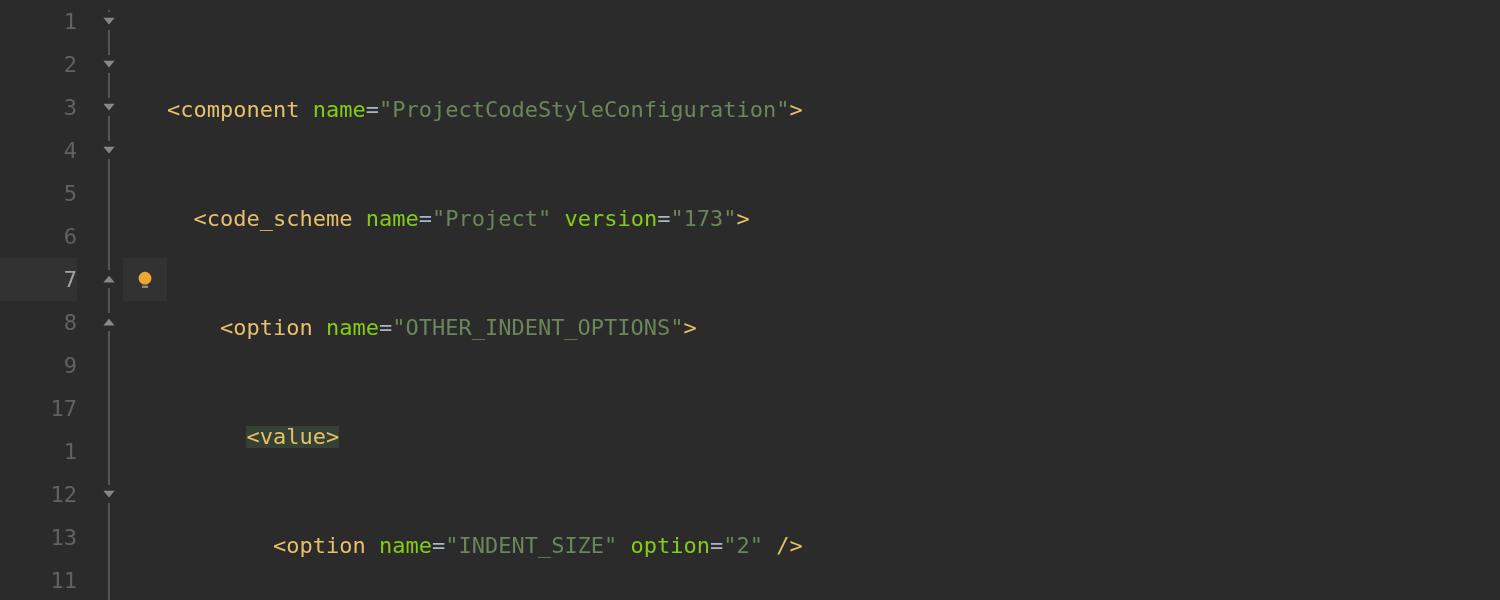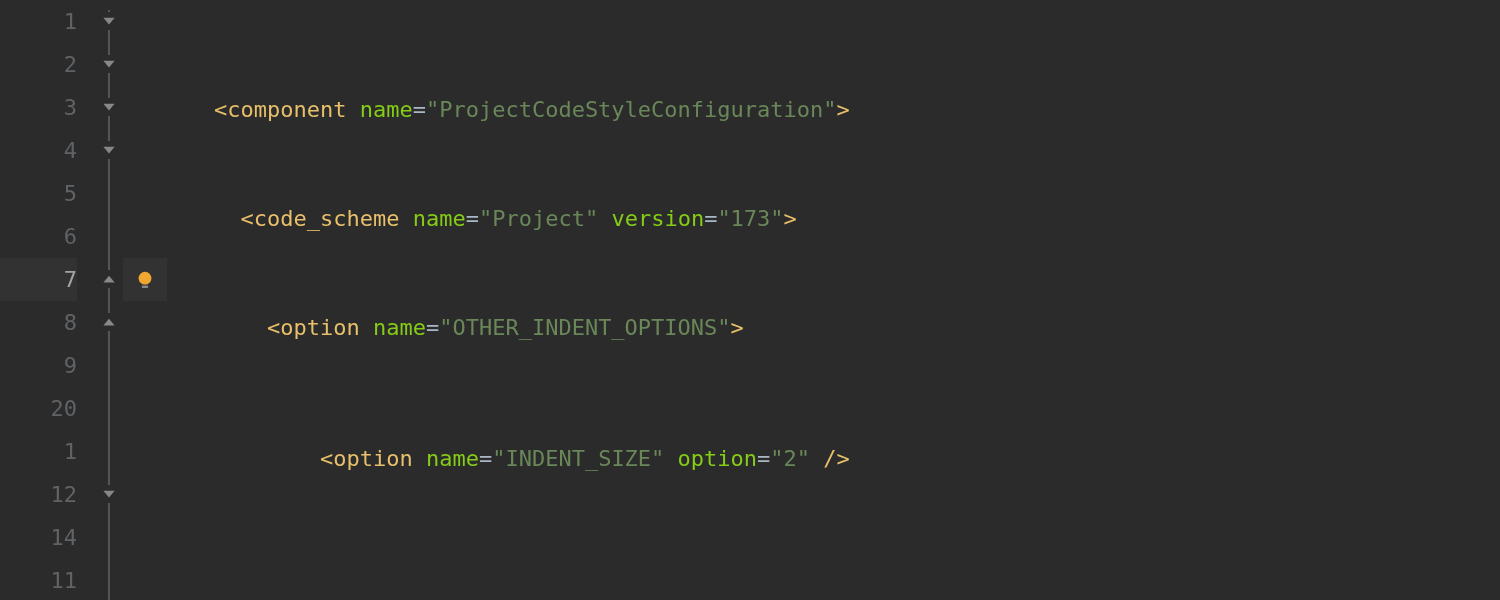--- a/index.html
+++ b/index.html
@@ -37,21 +37,20 @@
   .intention-gutter {
     width: 44px;
     flex-shrink: 0;
     position: relative;
   }
   .code-area {
     flex: 1 1 auto;
     position: relative;
     white-space: pre;
     overflow: hidden;
-    margin-left: 47px;
   }
   .row {
     height: 43px;
     display: flex;
     align-items: center;
     position: relative;
   }
   .gutter .row {
     justify-content: flex-end;
   }
@@ -121,30 +120,30 @@
     <div class="row current">
         <span class="ln-current">7</span>
       </div>
     <div class="row">
         <span>8</span>
       </div>
     <div class="row">
         <span>9</span>
       </div>
     <div class="row">
-        <span>20</span>
+        <span>17</span>
       </div>
     <div class="row">
         <span>1</span>
       </div>
     <div class="row">
         <span>12</span>
       </div>
     <div class="row">
-        <span>14</span>
+        <span>13</span>
       </div>
     <div class="row">
         <span>11</span>
       </div>
   </div>
 
   <div class="fold-gutter">
     <div class="vline" style="top:10px;height:590px;"></div>
     <svg class="fold-glyph" style="top:21px" viewBox="0 0 16 16">
         <path d="M3 5 L8 11 L13 5 Z" fill="#888" stroke="none"></path>
@@ -193,20 +192,21 @@
 
   <div class="code-area">
     
 
     <div class="row"><span class="c-tag">&lt;component</span><span class="c-tag"> </span><span class="c-attr">name</span><span class="c-eq">=</span><span class="c-str">"ProjectCodeStyleConfiguration"</span><span class="c-tag">&gt;</span></div>
 
     <div class="row"><span>  </span><span class="c-tag">&lt;code_scheme</span><span class="c-tag"> </span><span class="c-attr">name</span><span class="c-eq">=</span><span class="c-str">"Project"</span><span class="c-tag"> </span><span class="c-attr">version</span><span class="c-eq">=</span><span class="c-str">"173"</span><span class="c-tag">&gt;</span></div>
 
     <div class="row"><span>    </span><span class="c-tag">&lt;option</span><span class="c-tag"> </span><span class="c-attr">name</span><span class="c-eq">=</span><span class="c-str">"OTHER_INDENT_OPTIONS"</span><span class="c-tag">&gt;</span></div>
 
+    <div class="row"><span>      </span><span class="c-tag c-hl">&lt;value&gt;</span></div>
 
     <div class="row"><span>        </span><span class="c-tag">&lt;option</span><span class="c-tag"> </span><span class="c-attr">name</span><span class="c-eq">=</span><span class="c-str">"INDENT_SIZE"</span><span class="c-tag"> </span><span class="c-attr">option</span><span class="c-eq">=</span><span class="c-str">"2"</span><span class="c-tag"> /&gt;</span></div>
 
     
 
     
 
     
 
     

